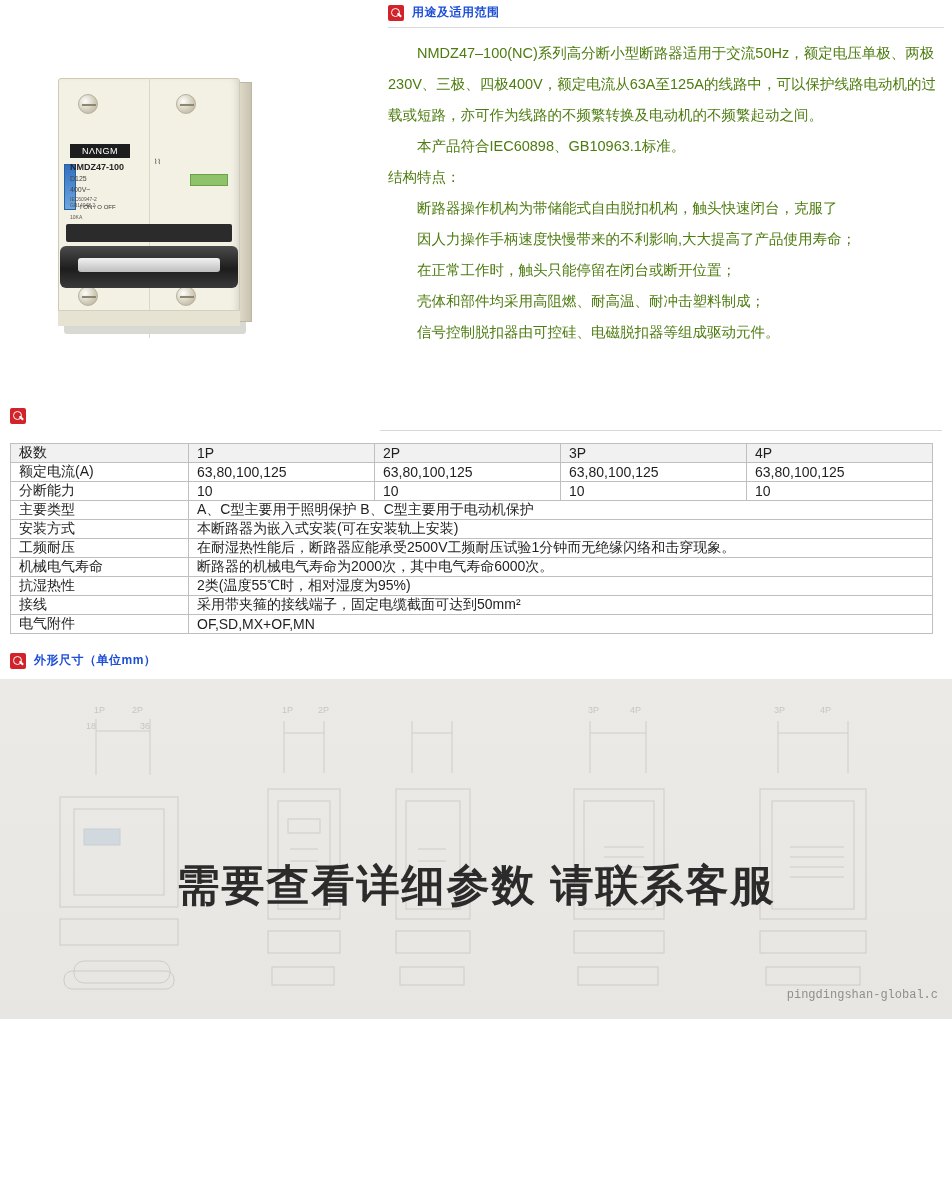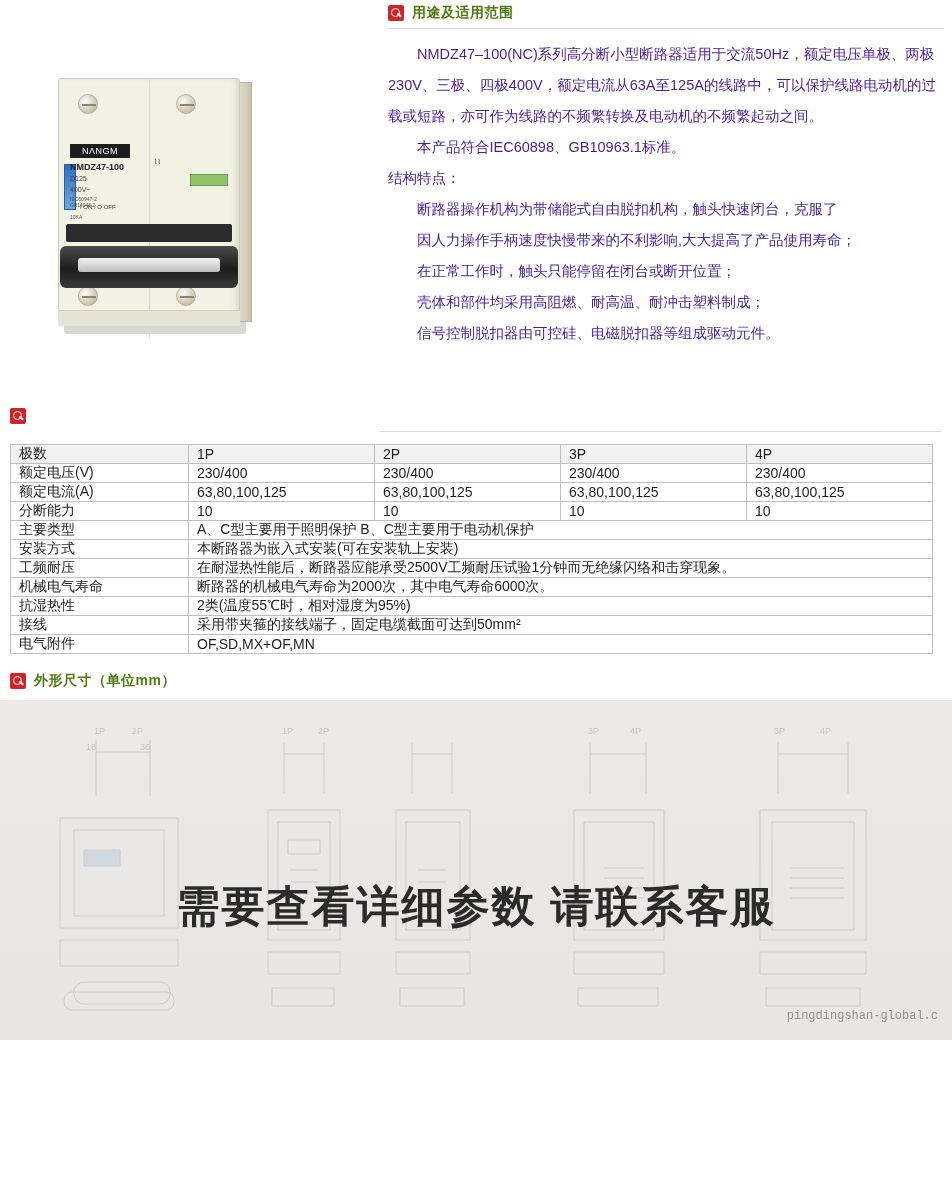--- a/index.html
+++ b/index.html
@@ -199,34 +199,34 @@
   }
   .sec-icon::after {
     content: "";
     position: absolute;
     left: 9px; top: 9px;
     width: 5px; height: 1.6px;
     background: #fff;
     transform: rotate(45deg);
   }
   .sec-title {
-    color: #4d7c0f;
-    font-size: 14px;
+    color: #1d4ed8;
+    font-size: 12px;
     font-weight: bold;
     letter-spacing: .5px;
   }
   .rule {
     border: none;
     border-top: 1px solid #d9d9d9;
     margin: 6px 0 10px 0;
   }
   .para {
     font-size: 14.5px;
     line-height: 31px;
-    color: #4c1d95;
+    color: #4d7c0f;
   }
   .para.indent { text-indent: 2em; }
   .para.sub { padding-left: 2em; }
 
   
   .params-wrap { padding: 8px 10px 0 10px; }
   table.params {
     width: 922px;
     border-collapse: collapse;
     margin-top: 12px;
@@ -346,27 +346,20 @@
       <tr>
         <th class="c0">极数</th>
         <th class="c1">1P</th>
         <th class="c2">2P</th>
         <th class="c3">3P</th>
         <th class="c4">4P</th>
       </tr>
     </thead>
     <tbody id="params-body">
         <tr>
-          <td class="c0">额定电压(V)</td>
-          <td class="c1">230/400</td>
-          <td class="c2">230/400</td>
-          <td class="c3">230/400</td>
-          <td class="c4">230/400</td>
-        </tr>
-        <tr>
           <td class="c0">额定电流(A)</td>
           <td class="c1">63,80,100,125</td>
           <td class="c2">63,80,100,125</td>
           <td class="c3">63,80,100,125</td>
           <td class="c4">63,80,100,125</td>
         </tr>
         <tr>
           <td class="c0">分断能力</td>
           <td class="c1">10</td>
           <td class="c2">10</td>

